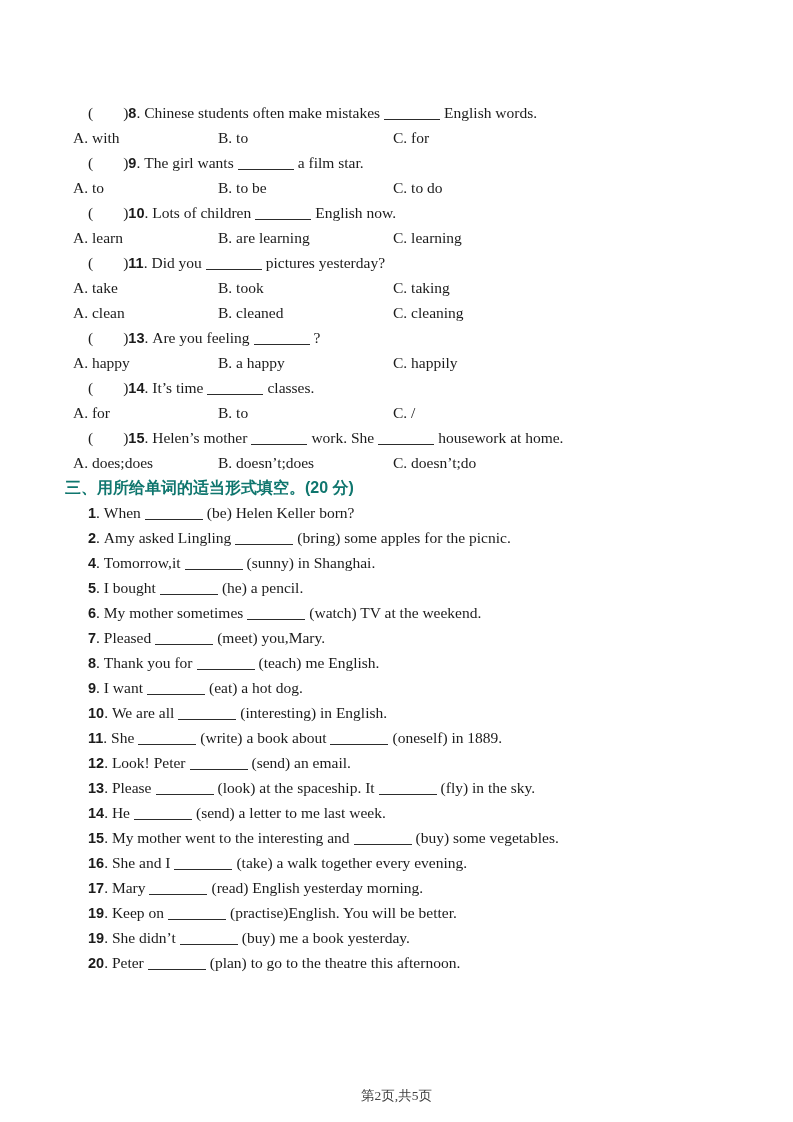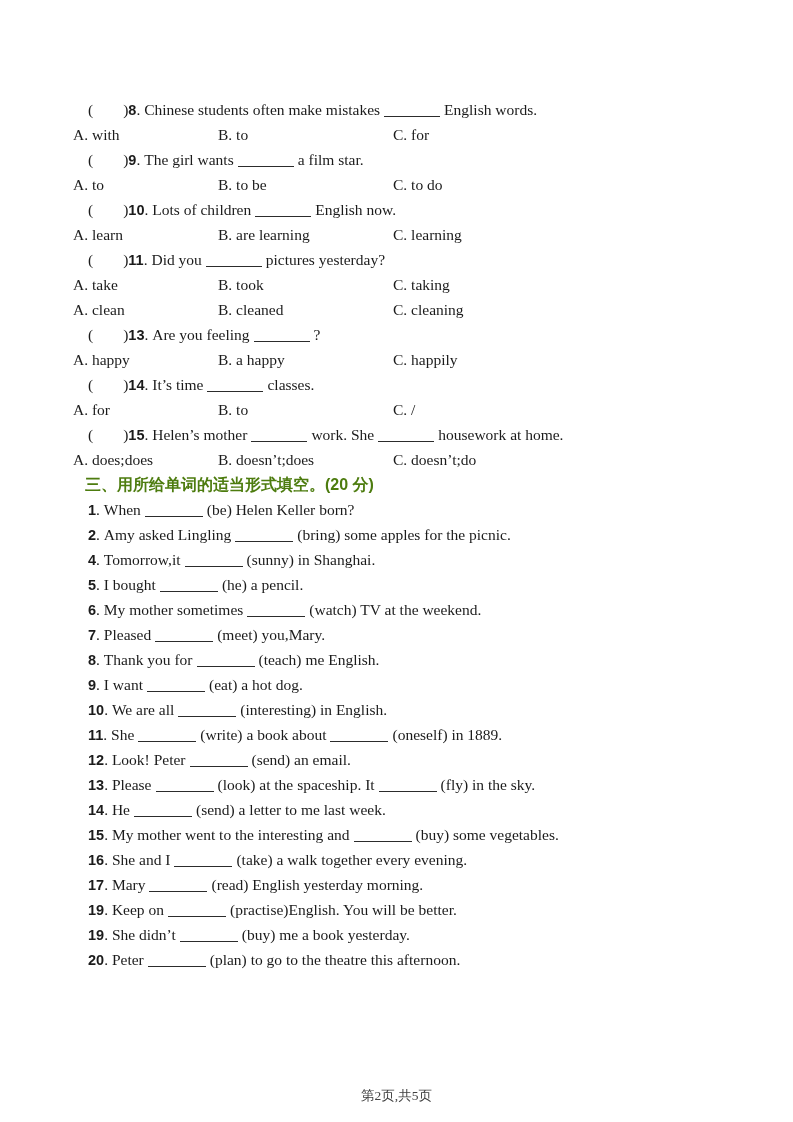--- a/index.html
+++ b/index.html
@@ -7,21 +7,21 @@
     position: relative;
     width: 793px;
     height: 1122px;
     background: #ffffff;
     font-family: "Liberation Serif", serif;
     color: #1b1b1b;
     font-size: 15.5px;
     overflow: hidden;
   }
   .content { position: absolute; top: 100px; left: 0; right: 0; }
-  .row { height: 25px; line-height: 20px; white-space: nowrap; }
+  .row { height: 25px; line-height: 25px; white-space: nowrap; }
   .mc-stem { padding-left: 88px; }
   .opt-row { padding-left: 73px; }
   .opt { display: inline-block; }
   .opt-a { width: 145px; }
   .opt-b { width: 175px; }
   .qnum {
     font-family: "Liberation Sans", sans-serif;
     font-weight: bold;
     font-size: 14.5px;
   }
@@ -34,22 +34,21 @@
     margin: 0 4px;
     position: relative;
     top: 2px;
   }
   .blank.fill { width: 58px; }
   .section-title {
     padding-left: 65px;
     font-family: "Liberation Sans", sans-serif;
     font-weight: bold;
     font-size: 16px;
-    color: #4d7c0f;
-    margin-left: 20px;
+    color: #0f766e;
   }
   .fill-row { padding-left: 88px; }
   .footer {
     position: absolute;
     top: 1083px;
     left: 0;
     width: 100%;
     height: 25px;
     line-height: 25px;
     text-align: center;

